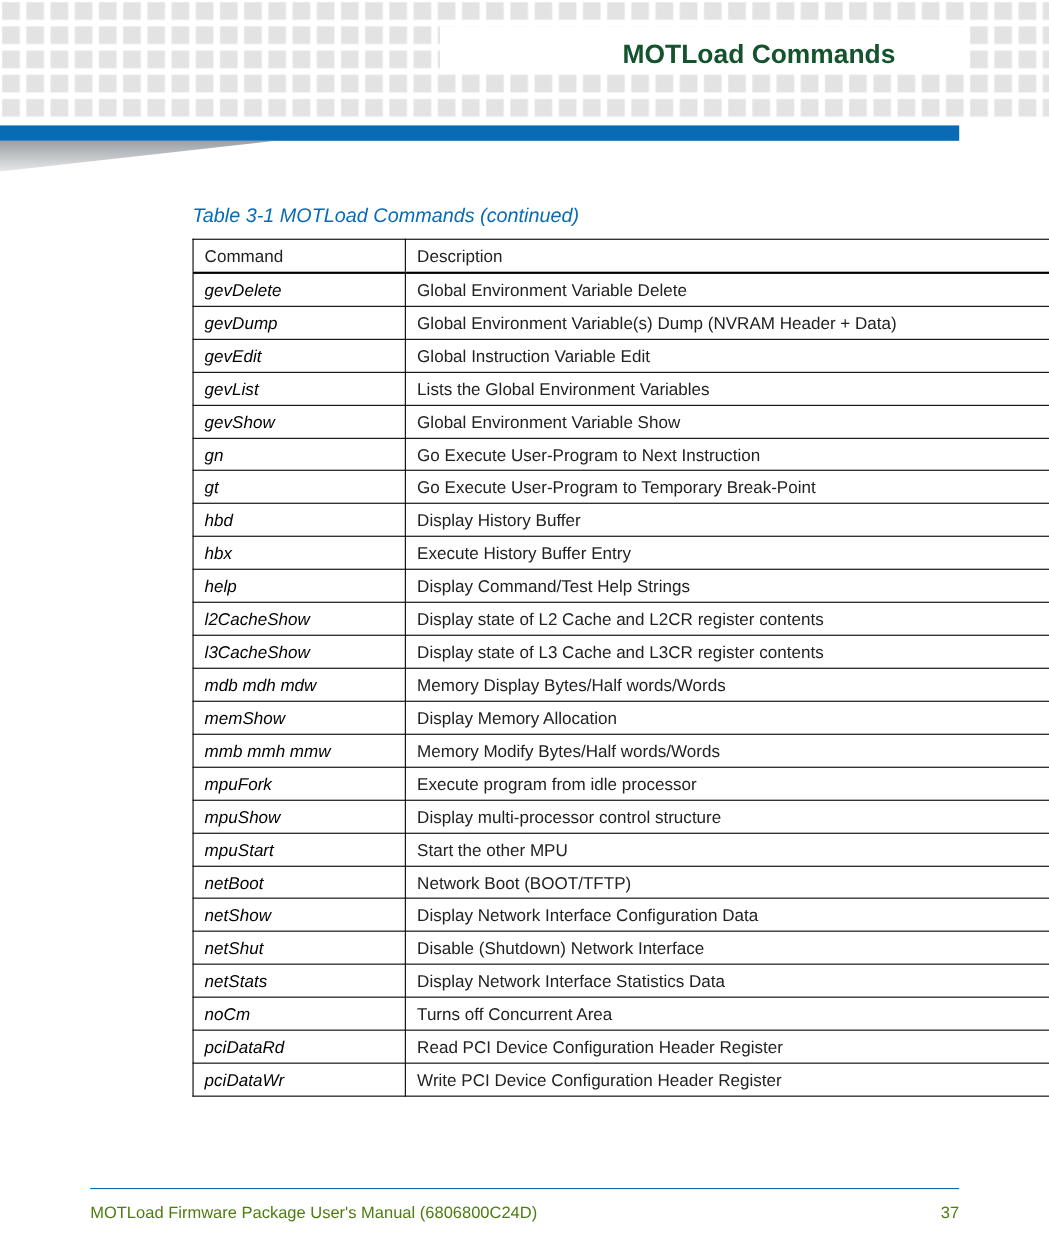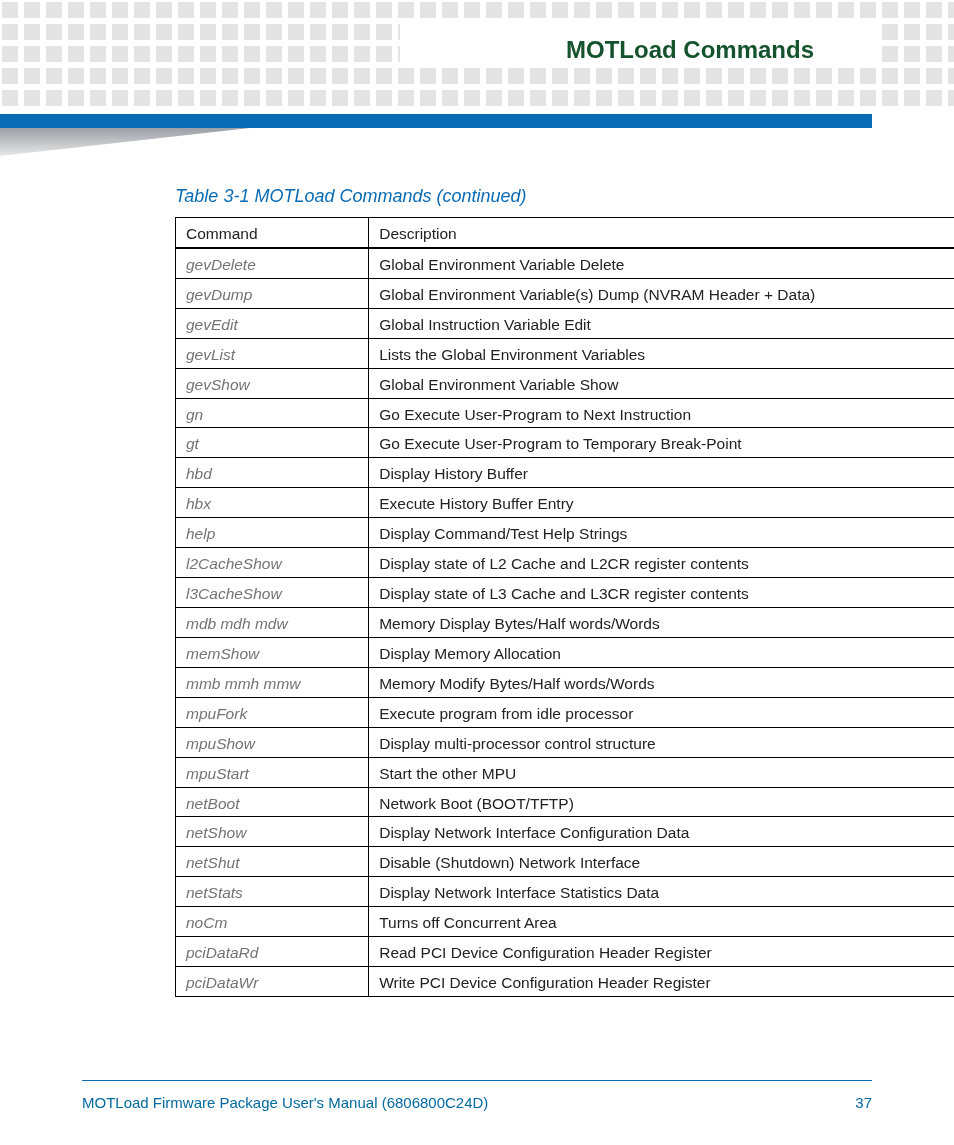--- a/index.html
+++ b/index.html
@@ -72,40 +72,40 @@
     font-weight: 400;
     line-height: 1.35;
   }
   thead th {
     border-bottom: 2px solid #000;
     font-weight: 400;
   }
   col.cmd { width: 24%; }
   col.desc { width: 76%; }
   td.cmd {
-    color: #737373;
+    color: #000000;
     font-style: italic;
     font-weight: 500;
   }
   .footer-rule {
     position: absolute;
     left: 82px;
     right: 82px;
     bottom: 64px;
     border-top: 1px solid #0a6bb5;
   }
   .footer {
     position: absolute;
     left: 82px;
     right: 82px;
     bottom: 34px;
     display: flex;
     justify-content: space-between;
     font-size: 15px;
-    color: #0369a1;
+    color: #4d7c0f;
   }
 </style>
 </head>
 <body>
 
 <div class="dot-grid">
   <svg width="954" height="110">
     <defs>
       <pattern id="sq" width="22" height="22" patternUnits="userSpaceOnUse">
         <rect x="2" y="2" width="16" height="16" fill="#e3e3e3"></rect>

